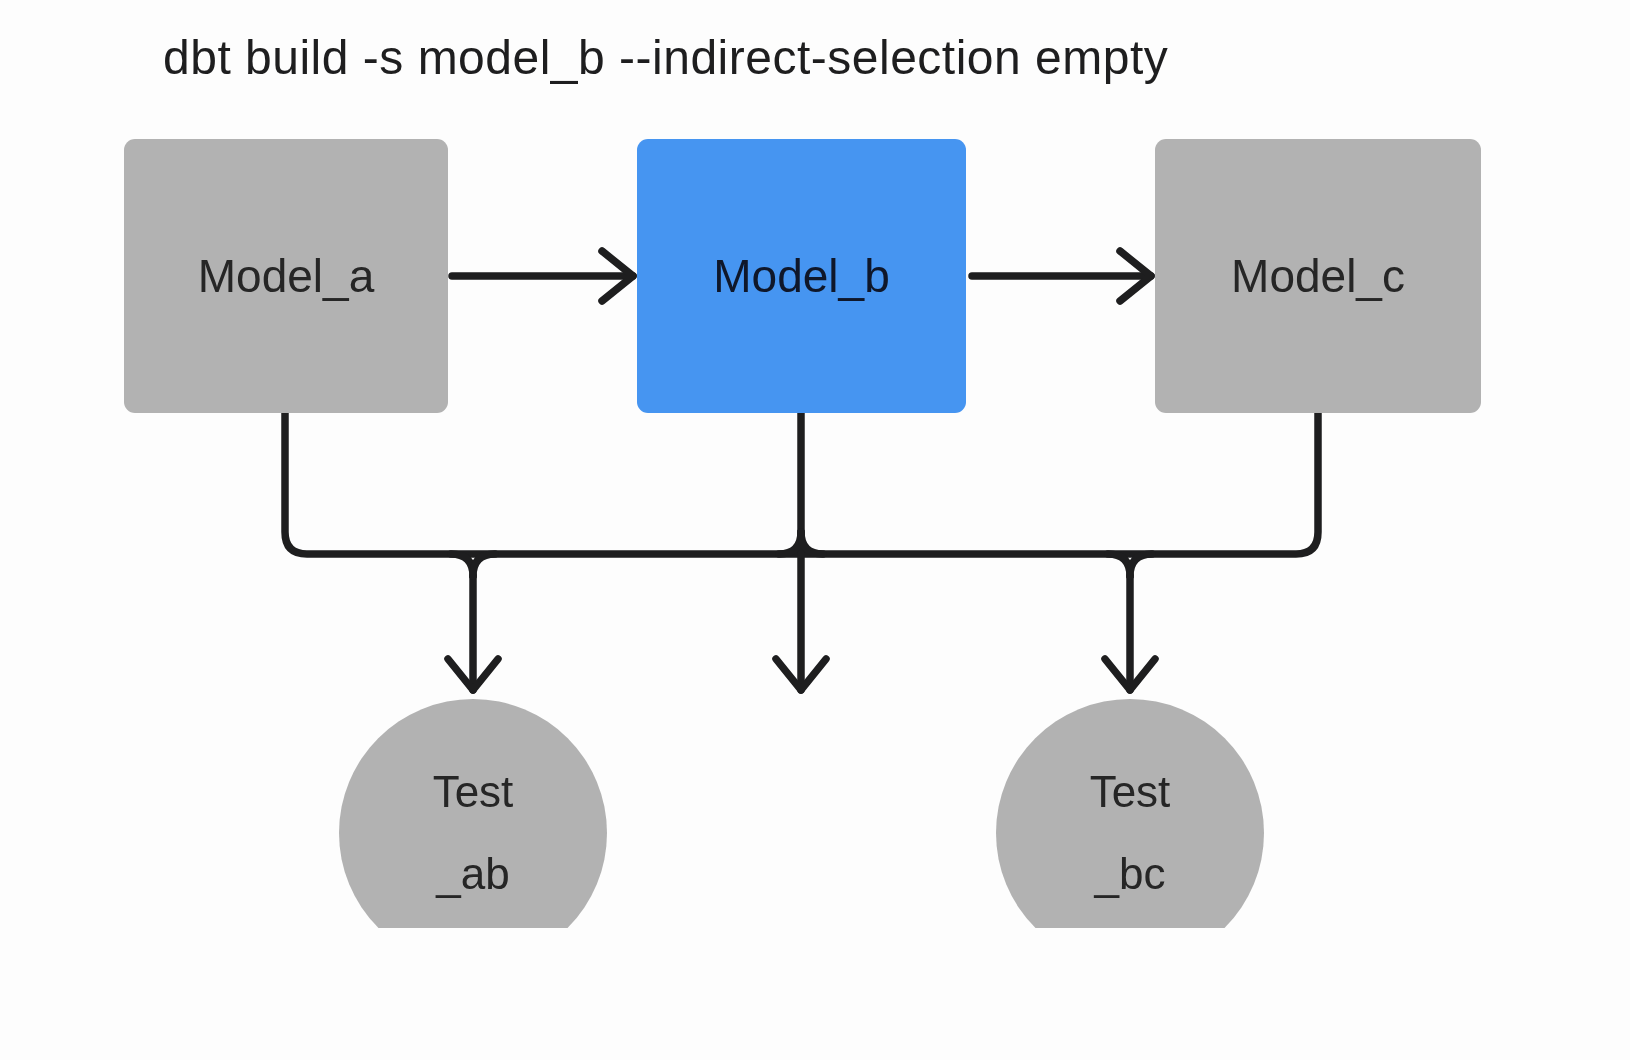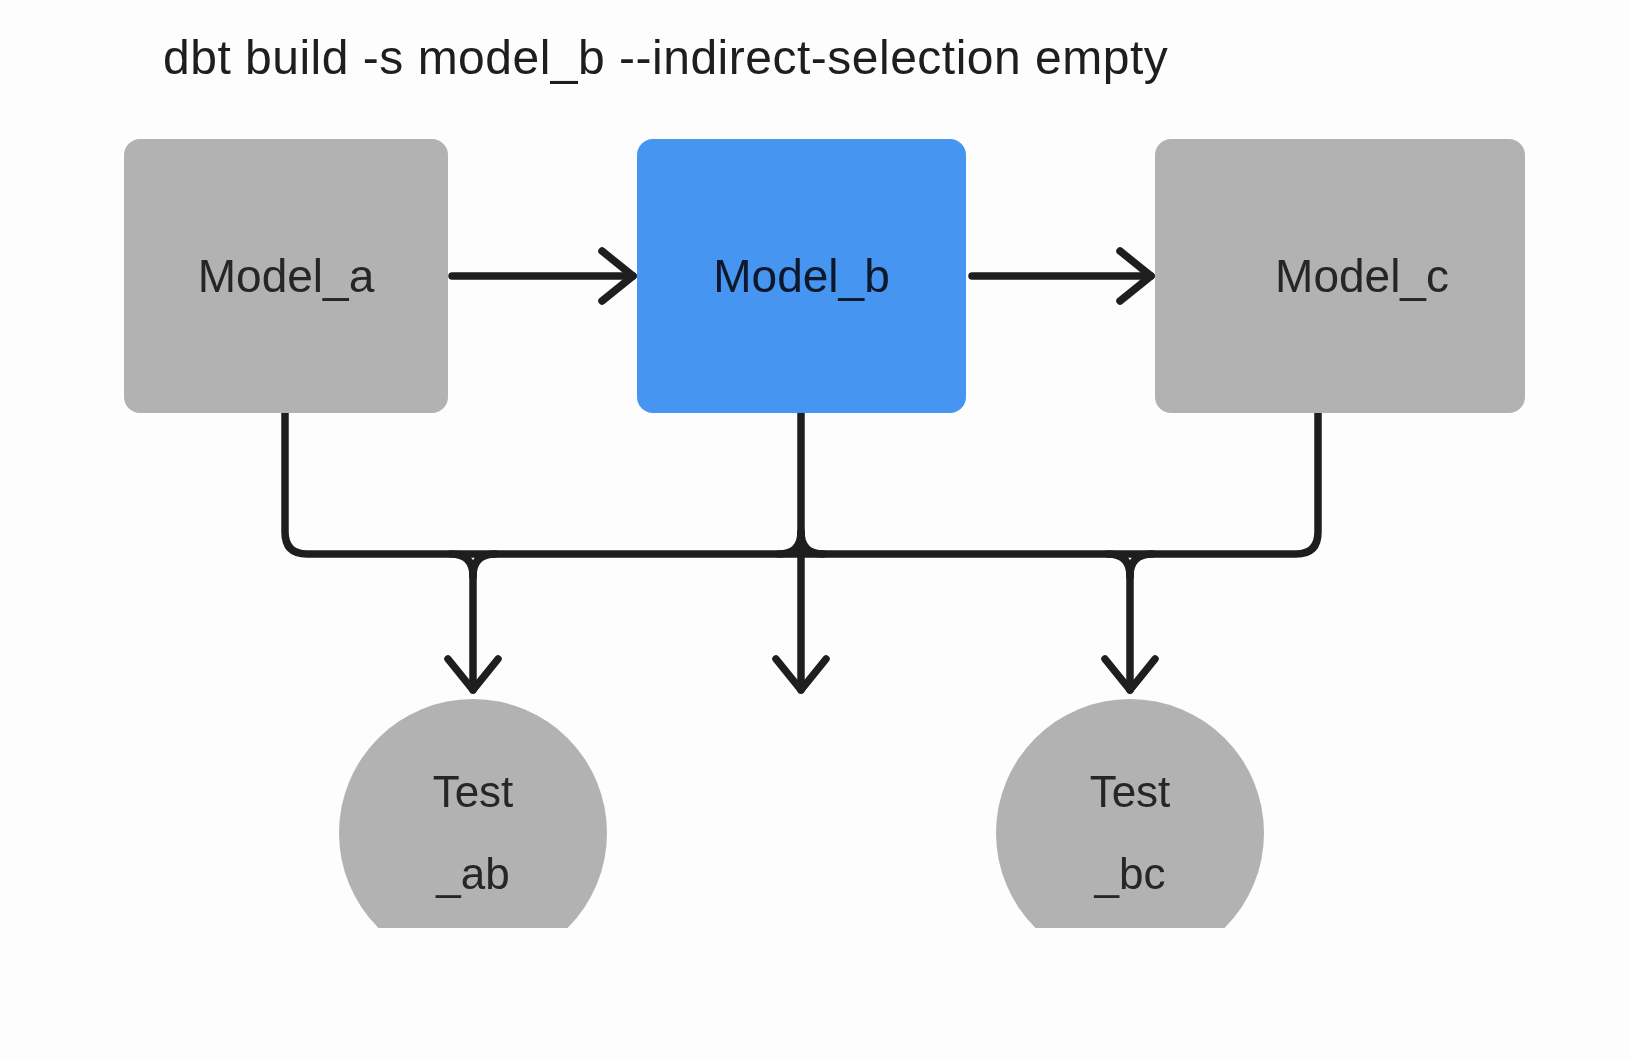--- a/index.html
+++ b/index.html
@@ -44,21 +44,21 @@
     align-items: center;
     justify-content: center;
     text-align: center;
     color: #262626;
     font-size: 46px;
     font-weight: 500;
   }
   .box {
     top: 139px;
     height: 274px;
-    border-radius: 16px;
+    border-radius: 11px;
     background: #b2b2b2;
   }
   .box.selected {
     background: #4695f1;
     color: #0f172a;
   }
   .circle {
     top: 699px;
     width: 268px;
     height: 268px;
@@ -103,21 +103,21 @@
   </svg>
 
   <div class="node box" style="left:124px;width:324px;">
     <span>Model_a</span>
   </div>
 
   <div class="node box selected" style="left:637px;width:329px;">
     <span>Model_b</span>
   </div>
 
-  <div class="node box" style="left:1155px;width:326px;padding-left:44px;">
+  <div class="node box" style="left:1155px;width:326px;">
     <span>Model_c</span>
   </div>
 
   <div class="node circle" style="left:339px;">
     <div class="circle-label">
       <span>Test</span>
       <span>_ab</span>
     </div>
   </div>
 

